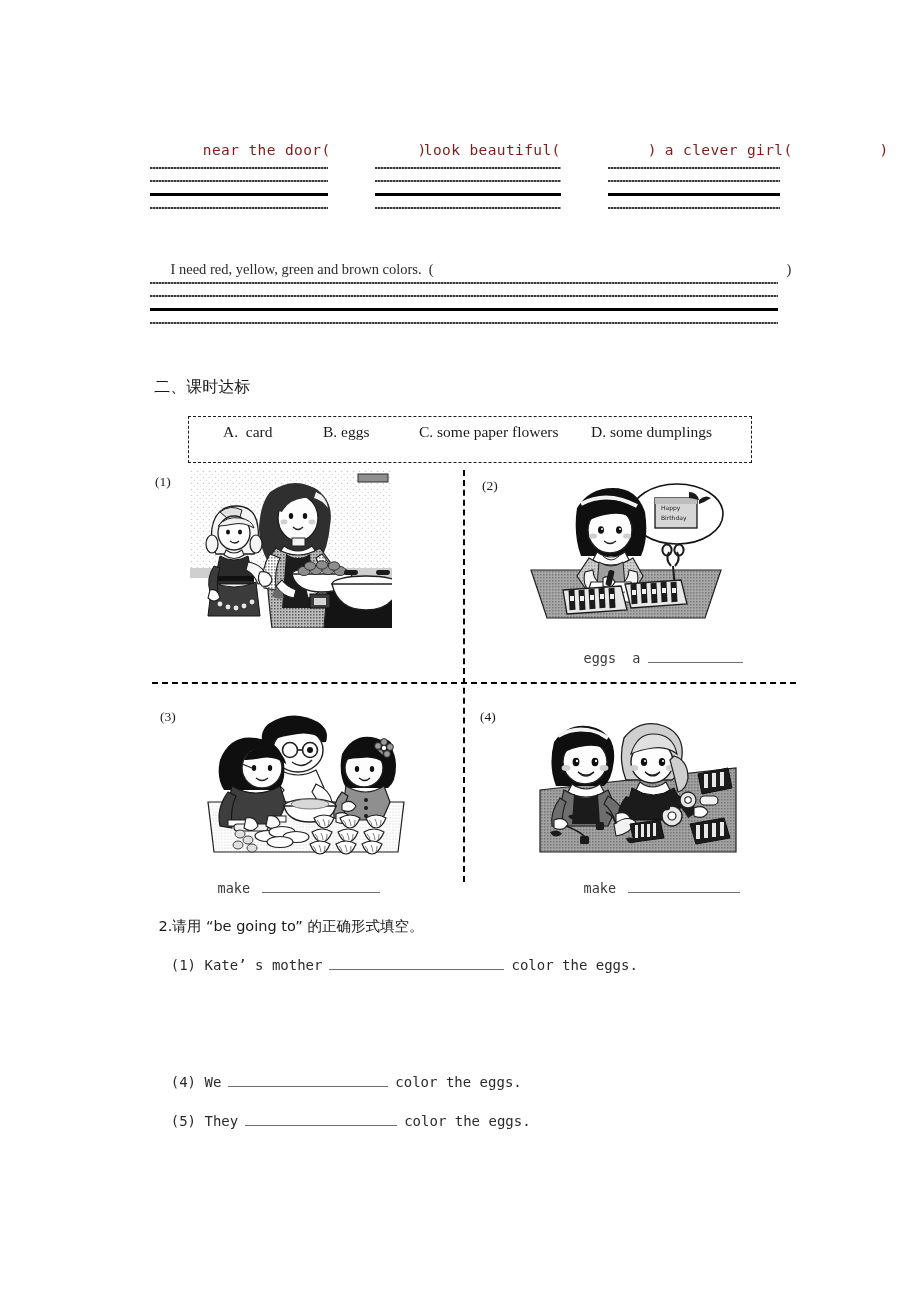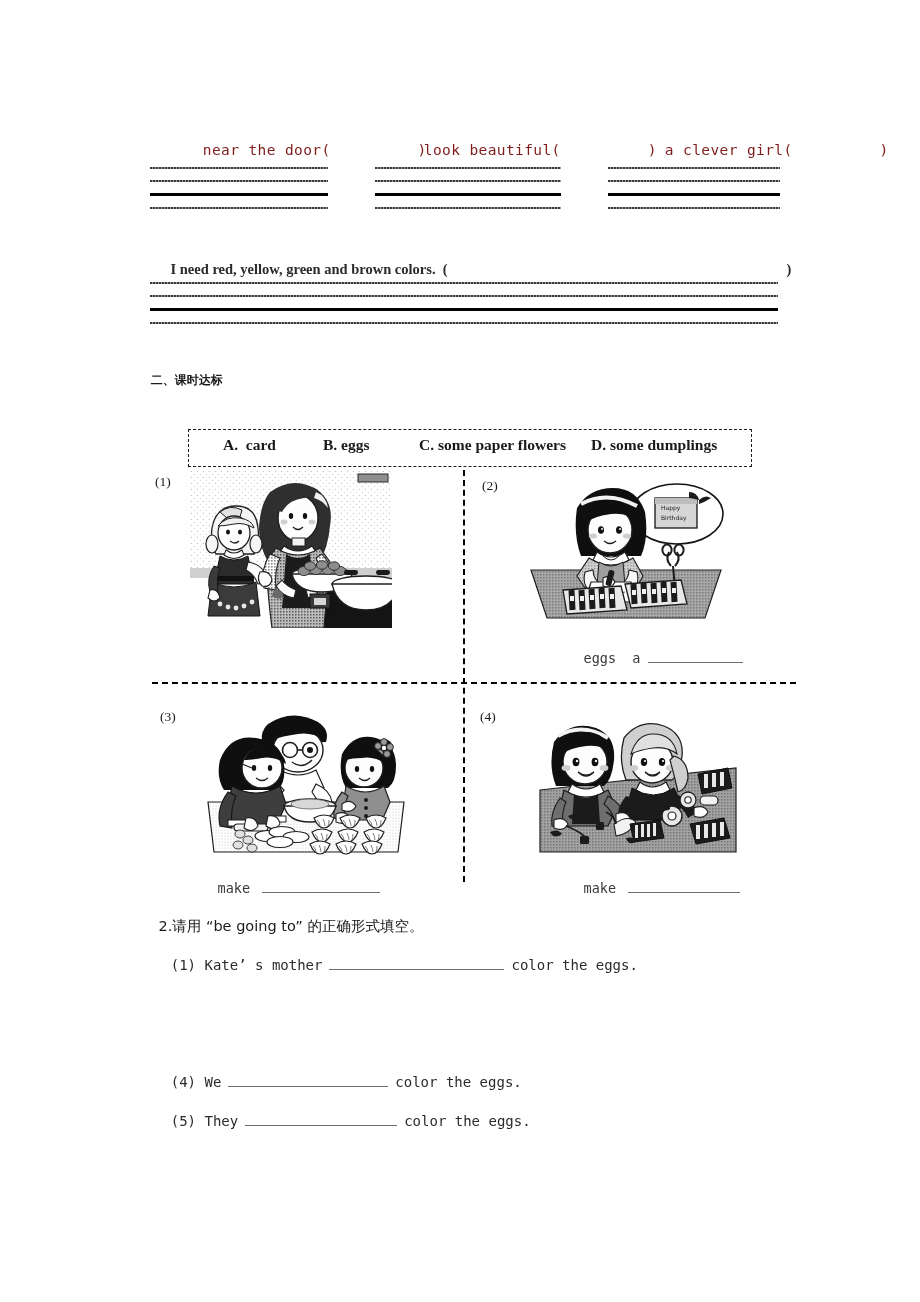--- a/index.html
+++ b/index.html
@@ -25,21 +25,20 @@
     font-size: 14.5px;
     color: #7f1d1d;
     letter-spacing: 0.4px;
     white-space: pre;
   }
   .serif {
     font-family: "Liberation Serif", "DejaVu Serif", serif;
     font-size: 15px;
     color: #2b2b2b;
     white-space: pre;
-    font-weight: bold;
   }
   .cjk {
     font-family: "DejaVu Sans", "Liberation Sans", sans-serif;
     color: #1a1a1a;
     white-space: pre;
   }
 
   
   .phrase-row {
     position: absolute;
@@ -79,38 +78,37 @@
   .guide .ln.l1 { top: 0px; }
   .guide .ln.l2 { top: 13px; }
   .guide .ln.l3 { top: 26px; }
   .guide .ln.l4 { top: 40px; }
 
   
   .sec-heading {
     position: absolute;
     left: 134px;
     top: 358px;
-    font-size: 12px;
-    font-weight: bold;
+    font-size: 16px;
+    font-weight: normal;
   }
   .q-label {
     position: absolute;
     font-size: 15px;
   }
 
   
   .options-box {
     position: absolute;
     left: 188px;
-    top: 429px;
+    top: 416px;
     width: 564px;
-    height: 38px;
+    height: 47px;
     border: 1.6px dashed #1a1a1a;
     box-sizing: border-box;
-    font-weight: bold;
   }
   .options-inner {
     position: absolute;
     left: 0; top: 0;
     width: 100%; height: 100%;
   }
   .opt {
     position: absolute;
     top: 6px;
     font-family: "Liberation Serif", "DejaVu Serif", serif;

